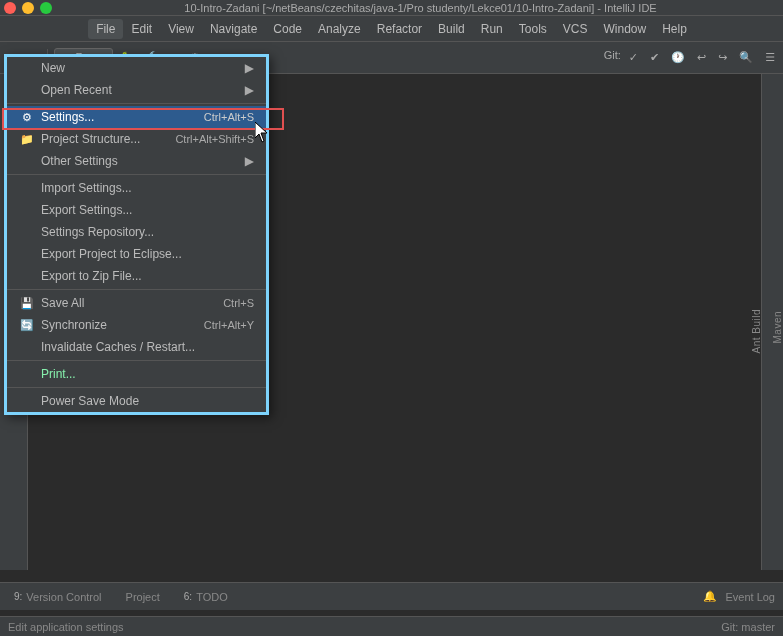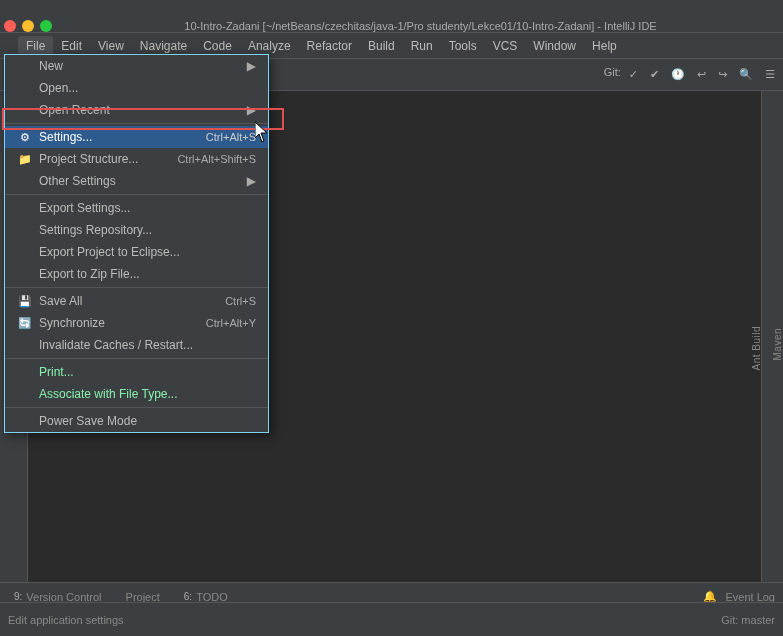--- a/index.html
+++ b/index.html
@@ -10,23 +10,23 @@
       font-family: 'Segoe UI', Arial, sans-serif;
       font-size: 12px;
       color: #bbbbbb;
       overflow: hidden;
       position: relative;
     }
 
     
     .title-bar {
       background: #3c3f41;
-      height: 33px;
-      display: flex;
-      align-items: flex-end;
+      height: 16px;
+      display: flex;
+      align-items: center;
       padding: 0 4px;
       border-bottom: 1px solid #555;
     }
     .title-bar-controls {
       display: flex;
       gap: 6px;
       margin-right: 10px;
     }
     .title-btn {
       width: 12px; height: 12px;
@@ -45,22 +45,23 @@
       overflow: hidden;
       text-overflow: ellipsis;
     }
 
     
     .menu-bar {
       background: #3c3f41;
       height: 26px;
       display: flex;
       align-items: center;
-      padding: 0 18px;
+      padding: 0 4px;
       border-bottom: 1px solid #555;
+      justify-content: center;
     }
     .menu-item {
       padding: 3px 8px;
       color: #bbbbbb;
       cursor: pointer;
       font-size: 12px;
       border-radius: 3px;
     }
     .menu-item.active { background: #4c5052; }
 
@@ -164,21 +165,21 @@
     }
     .shortcut-label { color: #888; }
     .shortcut-key { color: #6897bb; }
 
     
     .dropdown-menu {
       position: absolute;
       top: 0;
       left: 0;
       background: #3c3f41;
-      border: 1px solid #7dd3fc;
+      border: 3px solid #7dd3fc;
       min-width: 260px;
       box-shadow: 3px 3px 10px rgba(0,0,0,0.5);
       z-index: 100;
     }
     .dropdown-item {
       display: flex;
       align-items: center;
       padding: 4px 12px;
       cursor: pointer;
       color: #bbbbbb;
@@ -221,21 +222,21 @@
       position: absolute;
       border: 2px solid #e05050;
       pointer-events: none;
       z-index: 200;
     }
 
     
     .status-bar {
       position: absolute;
       bottom: 0; left: 0; right: 0;
-      height: 34px;
+      height: 20px;
       background: #3c3f41;
       border-top: 1px solid #555;
       display: flex;
       align-items: center;
       padding: 0 8px;
       font-size: 11px;
       color: #888;
     }
     .status-left { flex: 1; }
     .status-right {
@@ -364,24 +365,20 @@
 
 <div class="dropdown-menu" style="top: 54px; left: 4px; width: 265px;">
 
   <div class="dropdown-item">
     <span class="dropdown-icon"></span>
     <span>New</span>
     <span class="arrow">▶</span>
   </div>
   <div class="dropdown-item">
     <span class="dropdown-icon"></span>
-    <span>Open...</span>
-  </div>
-  <div class="dropdown-item">
-    <span class="dropdown-icon"></span>
     <span>Open Recent</span>
     <span class="arrow">▶</span>
   </div>
 
   <div class="dropdown-sep"></div>
 
   <div class="dropdown-item highlighted" style="position:relative;">
     <span class="dropdown-icon">⚙</span>
     <span>Settings...</span>
     <span class="shortcut">Ctrl+Alt+S</span>
@@ -394,20 +391,24 @@
   <div class="dropdown-item">
     <span class="dropdown-icon"></span>
     <span>Other Settings</span>
     <span class="arrow">▶</span>
   </div>
 
   <div class="dropdown-sep"></div>
 
   <div class="dropdown-item">
     <span class="dropdown-icon"></span>
+    <span>Import Settings...</span>
+  </div>
+  <div class="dropdown-item">
+    <span class="dropdown-icon"></span>
     <span>Export Settings...</span>
   </div>
   <div class="dropdown-item">
     <span class="dropdown-icon"></span>
     <span>Settings Repository...</span>
   </div>
   <div class="dropdown-item">
     <span class="dropdown-icon"></span>
     <span>Export Project to Eclipse...</span>
   </div>
@@ -431,24 +432,20 @@
   <div class="dropdown-item">
     <span class="dropdown-icon"></span>
     <span>Invalidate Caches / Restart...</span>
   </div>
 
   <div class="dropdown-sep"></div>
 
   <div class="dropdown-item disabled">
     <span class="dropdown-icon"></span>
     <span>Print...</span>
-  </div>
-  <div class="dropdown-item disabled">
-    <span class="dropdown-icon"></span>
-    <span>Associate with File Type...</span>
   </div>
 
   <div class="dropdown-sep"></div>
 
   <div class="dropdown-item">
     <span class="dropdown-icon"></span>
     <span>Power Save Mode</span>
   </div>
 </div>
 

